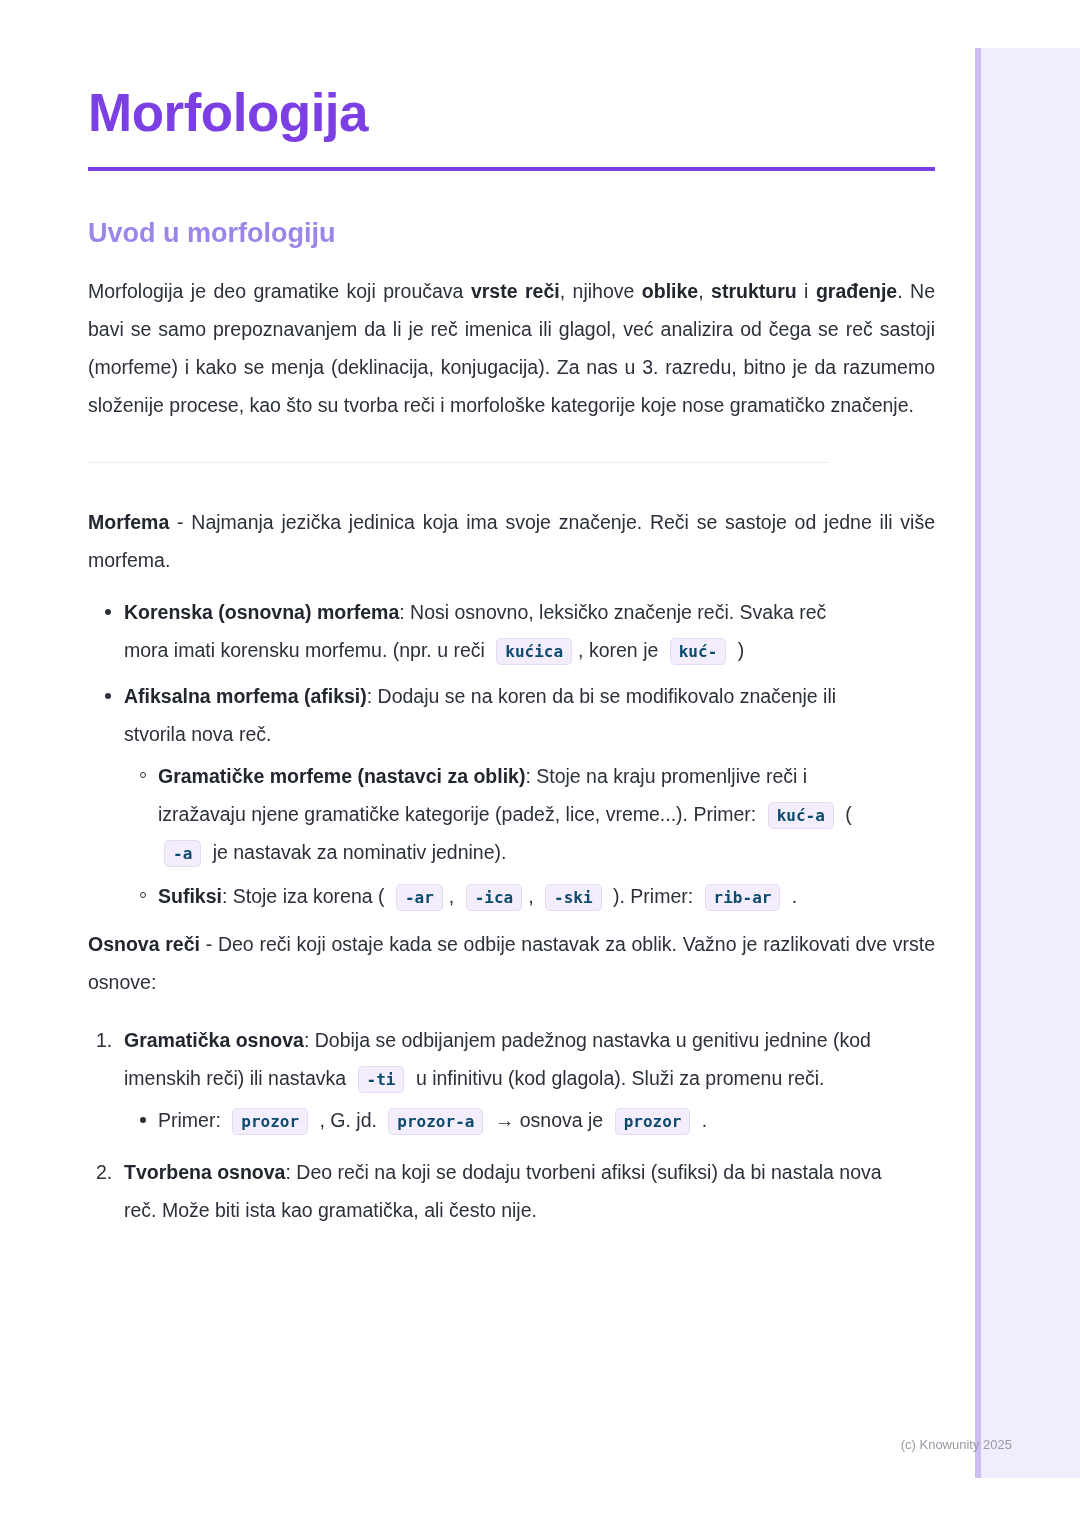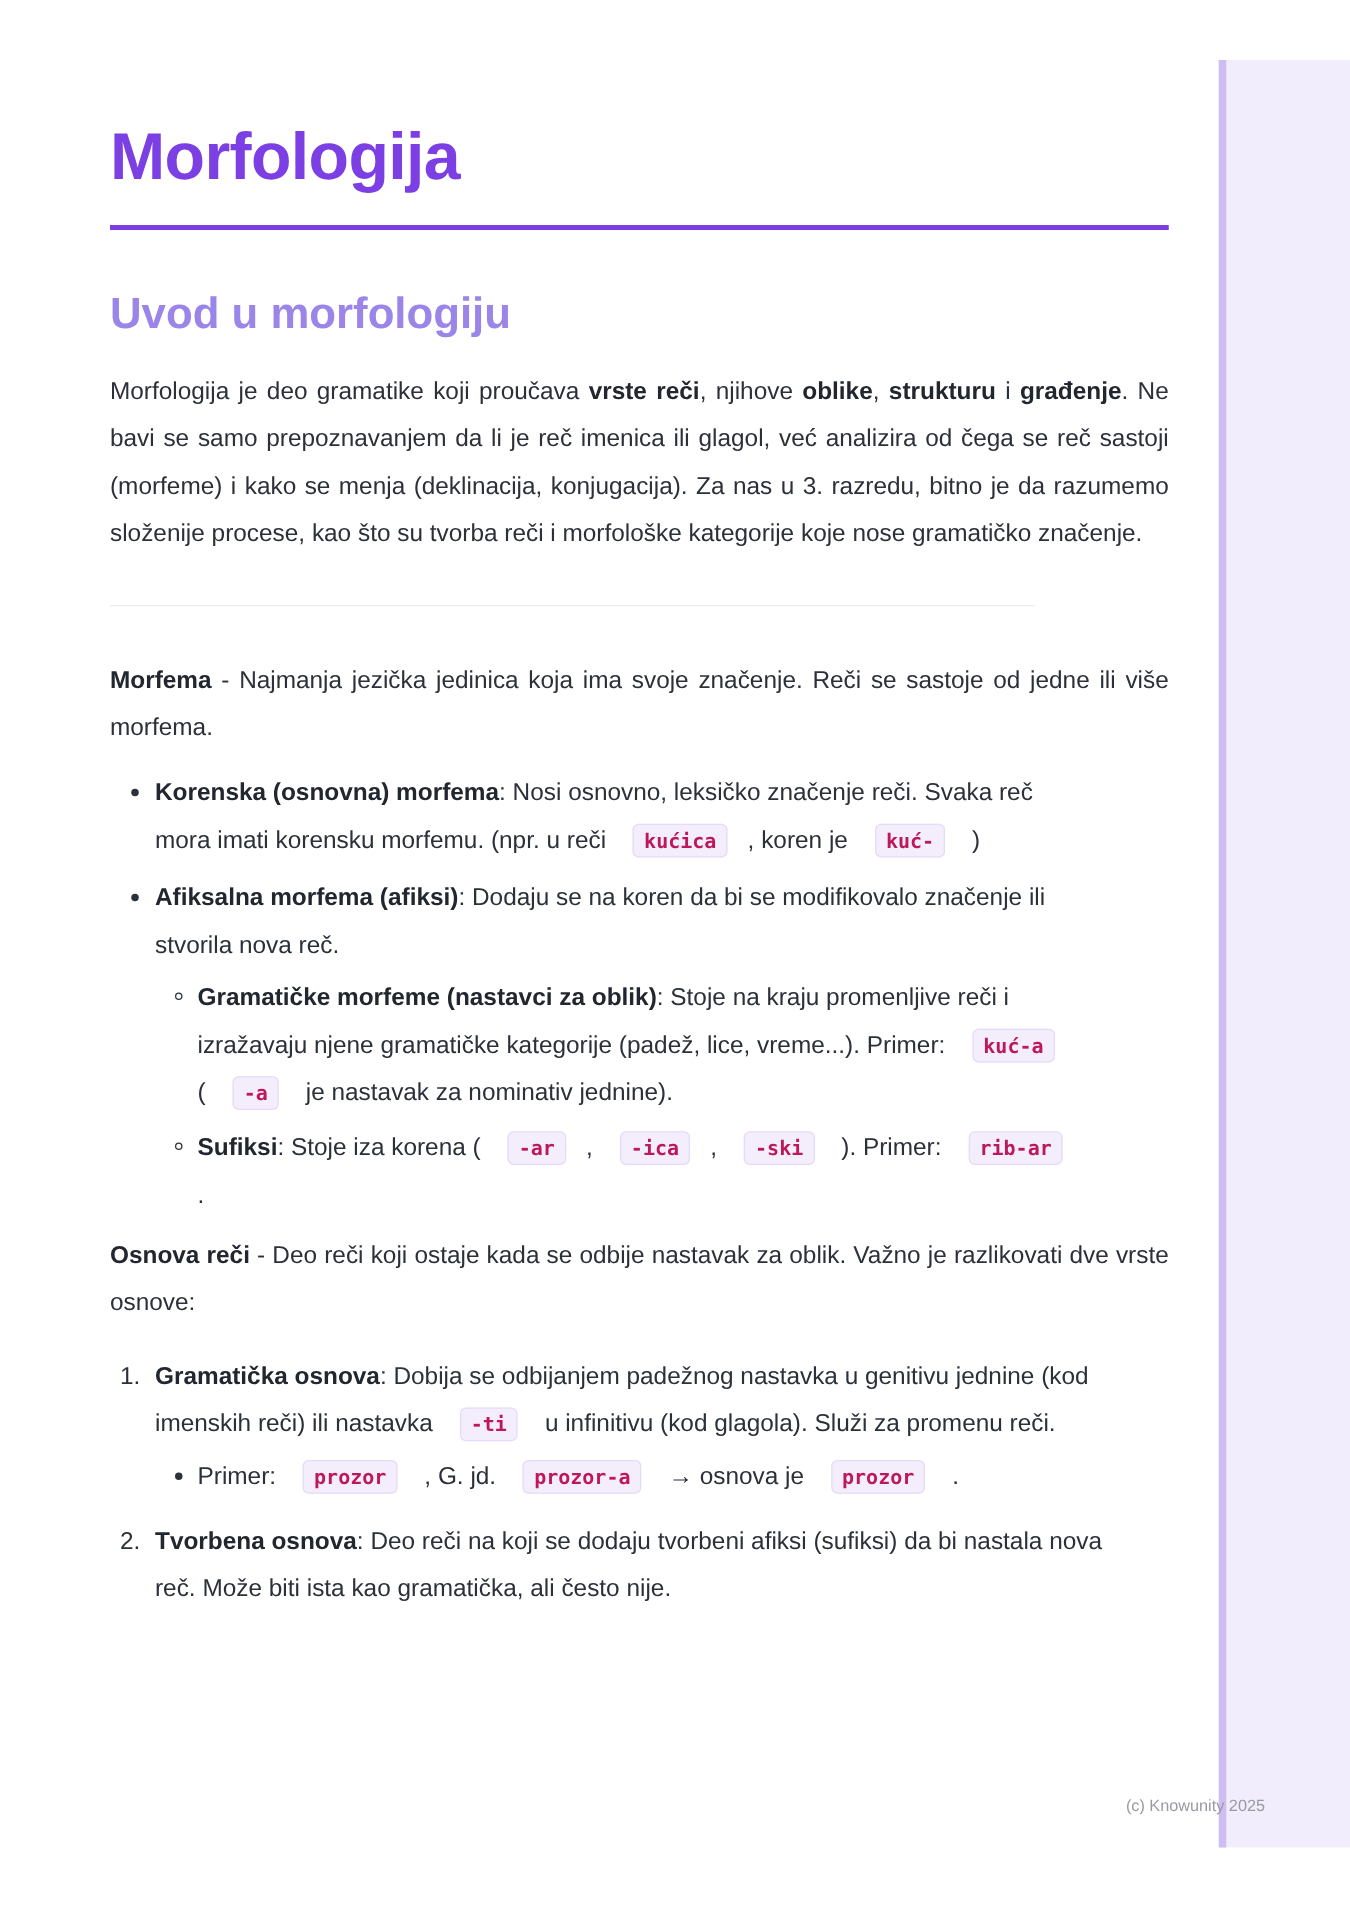--- a/index.html
+++ b/index.html
@@ -30,21 +30,21 @@
     position: absolute;
     top: 48px;
     left: 975px;
     width: 6px;
     height: 1430px;
     background: #cdbdf3;
   }
 
   .page {
     position: absolute;
-    top: 13px;
+    top: 0;
     left: 0;
     width: 997px;
     padding: 0;
   }
 
   .content {
     margin: 0;
     padding: 84px 145px 0 88px;
     box-sizing: border-box;
     width: 1080px;
@@ -60,21 +60,21 @@
   }
 
   .title-rule {
     height: 4px;
     background: #7b3fe4;
     width: 847px;
     margin: 0 0 46px 0;
   }
 
   h2.section-title {
-    font-size: 35px;
+    font-size: 27px;
     line-height: 1.2;
     font-weight: bold;
     color: #9b85e8;
     margin: 0 0 22px 0;
   }
 
   p.body-text {
     font-size: 19.5px;
     line-height: 1.95;
     margin: 0 0 14px 0;
@@ -90,26 +90,26 @@
     margin: 38px 0 40px 0;
     border: 0;
   }
 
   b, strong { font-weight: bold; color: #22262e; }
 
   code.tok {
     font-family: "DejaVu Sans Mono", monospace;
     font-size: 16px;
     font-weight: bold;
-    color: #be185d;
+    color: #0c4a6e;
     background: #f4eefc;
     border: 1px solid #e5dbf7;
     border-radius: 5px;
     padding: 3px 8px;
-    margin: 0 16px;
+    margin: 0 6px;
     white-space: normal;
     line-height: 1.5;
   }
 
   ul.lvl1 {
     list-style: none;
     margin: 6px 0 10px 0;
     padding: 0;
   }
   ul.lvl1 > li {

